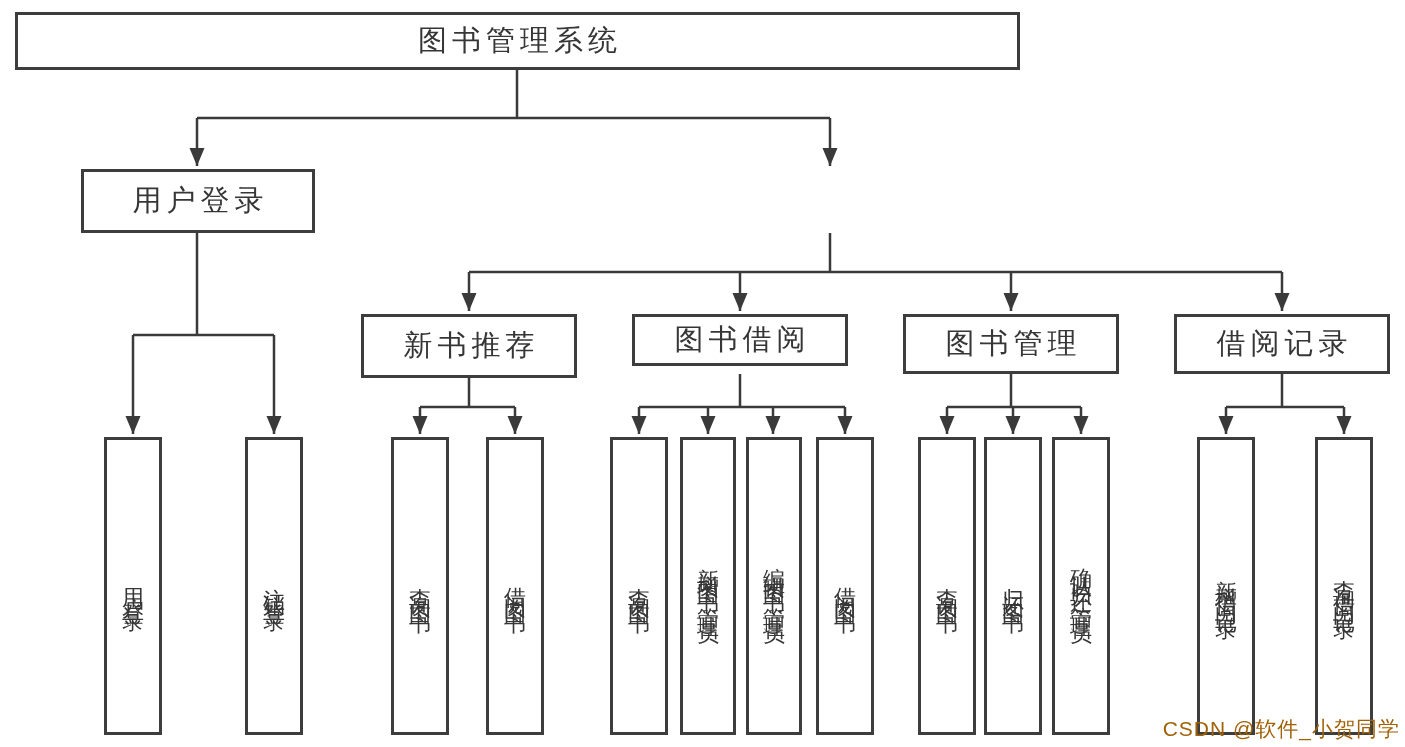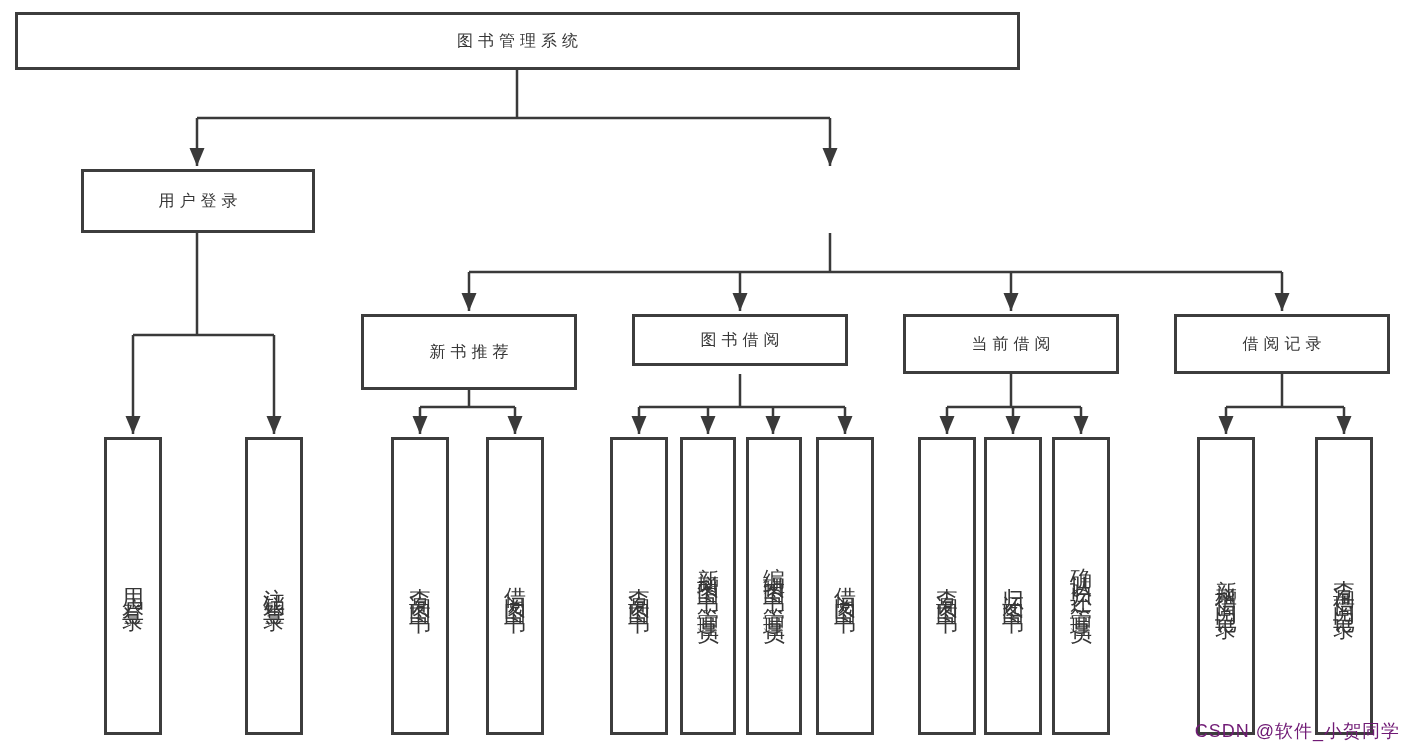--- a/index.html
+++ b/index.html
@@ -22,40 +22,40 @@
     box-sizing: border-box;
     border: 3px solid #3d3d3d;
     background: #ffffff;
     display: flex;
     align-items: center;
     justify-content: center;
     z-index: 2;
     color: #363636;
   }
   .hlabel {
-    font-size: 16px;
+    font-size: 29px;
     letter-spacing: 5px;
     text-indent: 5px;
     white-space: nowrap;
   }
   .leaf .vlabel {
     writing-mode: vertical-rl;
     text-orientation: mixed;
     font-size: 22px;
     letter-spacing: 8px;
     line-height: 1;
     white-space: nowrap;
   }
   #watermark {
     position: absolute;
     right: 5px;
     bottom: 4px;
     z-index: 5;
-    font-size: 18px;
-    color: #701a75;
+    font-size: 21px;
+    color: #a16207;
     letter-spacing: 1px;
     white-space: nowrap;
   }
 </style>
 </head>
 <body>
 
 <div id="stage">
 
   <svg id="wires" viewBox="0 0 1405 747" xmlns="http://www.w3.org/2000/svg">
@@ -102,28 +102,28 @@
   </svg>
 
   <div class="box" style="left:15px;top:12px;width:1005px;height:58px">
     <span class="hlabel">图书管理系统</span>
   </div>
 
   <div class="box" style="left:81px;top:169px;width:234px;height:64px">
     <span class="hlabel">用户登录</span>
   </div>
 
-  <div class="box" style="left:361px;top:314px;width:216px;height:76px">
+  <div class="box" style="left:361px;top:314px;width:216px;height:64px">
     <span class="hlabel">新书推荐</span>
   </div>
   <div class="box" style="left:632px;top:314px;width:216px;height:52px">
     <span class="hlabel">图书借阅</span>
   </div>
   <div class="box" style="left:903px;top:314px;width:216px;height:60px">
-    <span class="hlabel">当前借阅</span>
+    <span class="hlabel">图书管理</span>
   </div>
   <div class="box" style="left:1174px;top:314px;width:216px;height:60px">
     <span class="hlabel">借阅记录</span>
   </div>
 
   <div class="box leaf" style="left:104px;top:437px;width:58px;height:298px">
     <span class="vlabel">用户登录</span>
   </div>
   <div class="box leaf" style="left:245px;top:437px;width:58px;height:298px">
     <span class="vlabel">注销登录</span>

